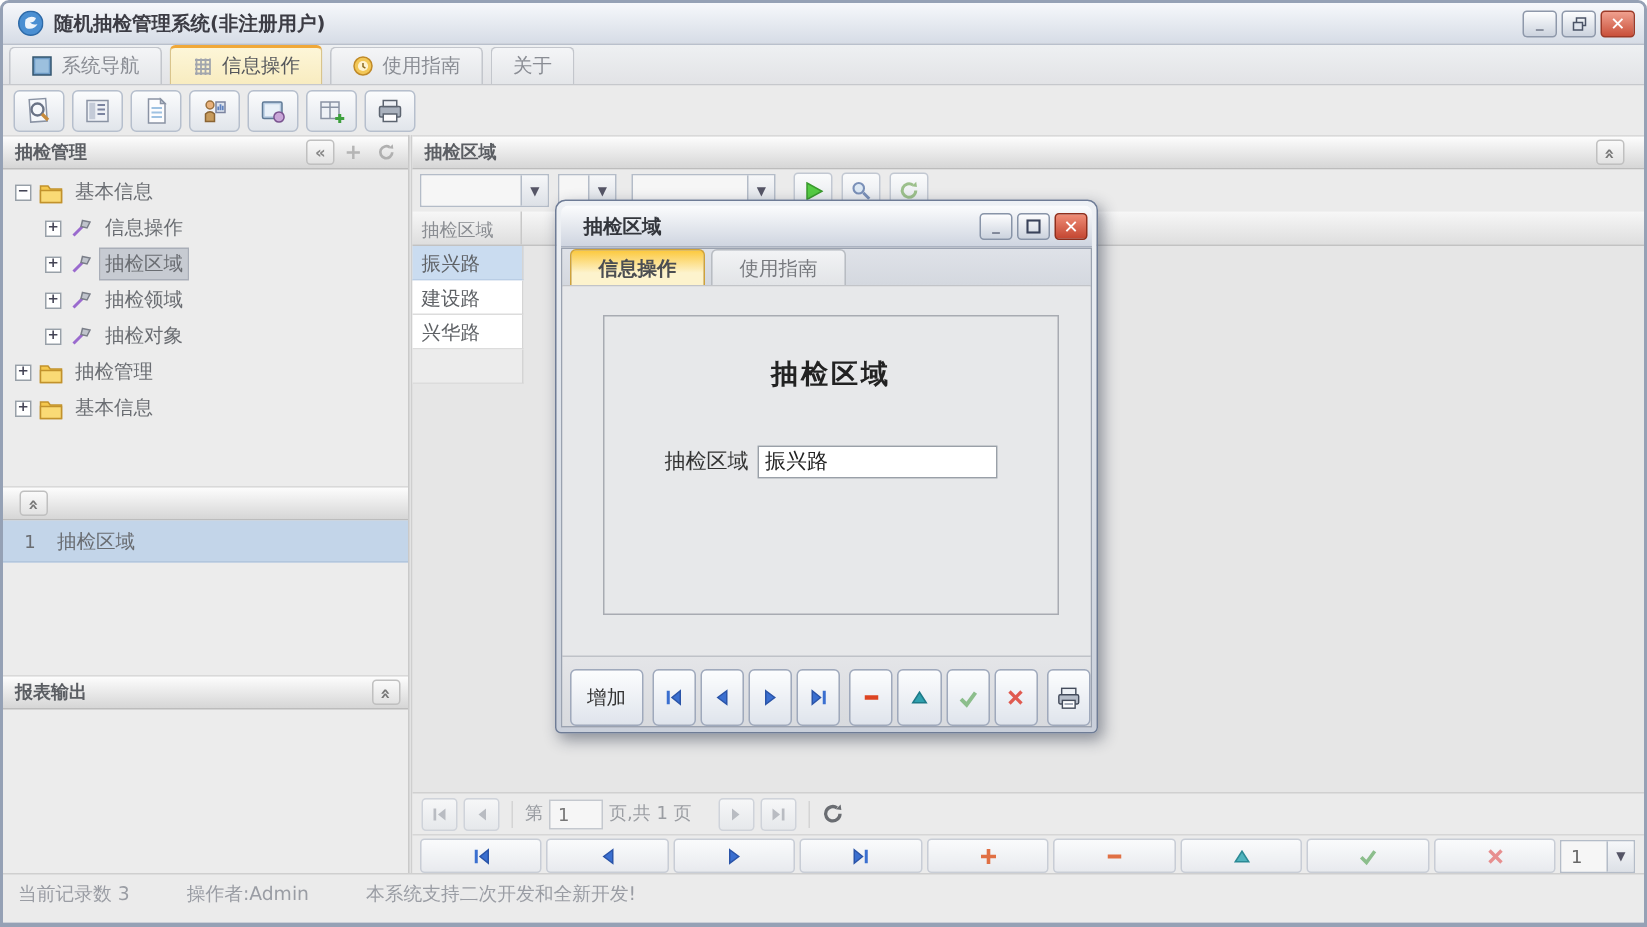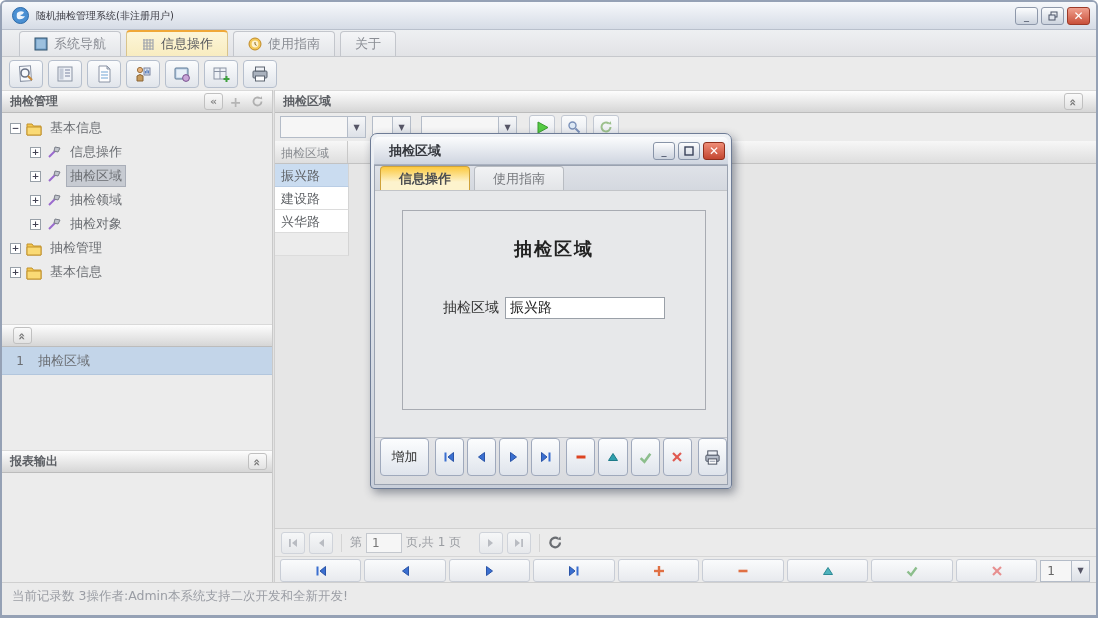--- a/index.html
+++ b/index.html
@@ -10,33 +10,33 @@
     border-radius:6px 6px 0 0;
   }
   
   .titlebar {
     position:absolute; left:0; top:0; right:0; height:28px;
     background:linear-gradient(#f6f8fb,#d6dce6);
     border-bottom:1px solid #b9c0cc;
     display:flex; align-items:center; padding:0 6px 0 10px;
   }
   .app-icon { width:17px; height:17px; margin-right:7px; }
-  .title-text { font-size:10px; font-weight:normal; color:#3c3c44; flex:1; }
+  .title-text { font-size:13px; font-weight:bold; color:#3c3c44; flex:1; }
   .winbtn {
     width:23px; height:18px; margin-left:3px; border:1px solid #8e98aa; border-radius:3px;
     background:linear-gradient(#fcfdfe,#ccd3de);
     display:flex; align-items:center; justify-content:center; font-size:10px; color:#4a5366;
   }
   .winbtn.close { background:linear-gradient(#f0a08e,#c9503a); border-color:#9c3a28; color:#fff; font-weight:bold; font-size:12px; }
   
   .tabbar {
     position:absolute; left:0; top:28px; right:0; height:27px;
     background:linear-gradient(#eef0f2,#e2e3e6);
     border-bottom:1px solid #c6c8cc;
-    display:flex; align-items:flex-end; padding-left:17px;
+    display:flex; align-items:flex-end; padding-left:4px;
   }
   .tab {
     height:25px; display:flex; align-items:center; gap:6px; padding:0 14px;
     border:1px solid #c3c6cc; border-bottom:none; border-radius:4px 4px 0 0;
     background:linear-gradient(#f4f5f7,#e4e6e9); margin-right:5px;
     font-size:13px; color:#8a8d94;
   }
   .tab.active {
     background:linear-gradient(#fdf6d8,#f8ecc0); border-color:#d9c48c;
     border-top:2px solid #f0a838; color:#55575c; height:26px;
@@ -121,21 +121,21 @@
   }
   .act-btn {
     width:82px; height:23px; border:1px solid #c8cdd6; border-radius:3px;
     background:linear-gradient(#fafbfc,#e8eaee); display:flex; align-items:center; justify-content:center;
   }
   .act-combo { margin-left:auto; width:50px; height:22px; font-size:12px; color:#666; }
   .act-combo .cfield { display:flex; align-items:center; padding-left:6px; }
   
   .statusbar {
     position:absolute; left:0; right:0; bottom:0; height:33px; background:#ebebeb;
-    border-top:1px solid #cfcfcf; display:flex; align-items:center; 
+    border-top:1px solid #cfcfcf; display:flex; align-items:center; gap:38px;
     padding:0 0 6px 10px; font-size:12.5px; color:#9a9da4;
   }
   
   .dialog {
     position:absolute; left:368px; top:131px; width:362px; height:356px;
     background:linear-gradient(#eef1f5,#c9cfda); border:1px solid #6e7c96;
     border-radius:7px 7px 4px 4px; padding:3px;
     box-shadow:3px 4px 10px rgba(30,40,60,.45);
   }
   .dlg-titlebar {
@@ -160,21 +160,21 @@
   .dlg-tab.active {
     background:linear-gradient(#fcc93e,#fdf3cd 65%); border-color:#cfa23a; color:#4c4e52; font-weight:bold;
   }
   .dlg-body { position:absolute; left:0; right:0; top:25px; bottom:47px; background:#e7e8ea; }
   .dlg-panel { position:absolute; left:27px; top:19px; width:304px; height:200px; border:1px solid #a8abb2; }
   .dlg-heading { text-align:center; margin-top:26px; font-size:18px; font-weight:bold; color:#222; letter-spacing:2px; }
   .dlg-formrow { position:absolute; left:0; top:86px; width:100%; display:flex; align-items:center; justify-content:center; gap:6px; font-size:14px; color:#333; }
   .dlg-input { width:160px; height:22px; border:1px solid #9aa0a8; background:#fff; font-size:14px; color:#222; padding-left:4px; font-family:inherit; }
   .dlg-footer {
     position:absolute; left:0; right:0; bottom:0; height:47px; background:linear-gradient(#e4e5e8,#d8dade);
-    border-top:1px solid #bfc2c8; display:flex; align-items:flex-start; gap:3px; padding-left:5px;
+    border-top:1px solid #bfc2c8; display:flex; align-items:flex-end; gap:3px; padding-left:5px;
   }
   .dlg-act {
     width:31px; height:38px; border:1px solid #9fa9bc; border-radius:4px;
     background:linear-gradient(#fcfdfe,#dfe4ec); display:flex; align-items:center; justify-content:center;
     font-size:13px; color:#333;
   }
   .dlg-act.wide { width:52px; margin-right:3px; }
   .dlg-act.gap { margin-left:3px; }
   svg { display:block; }
 </style>

